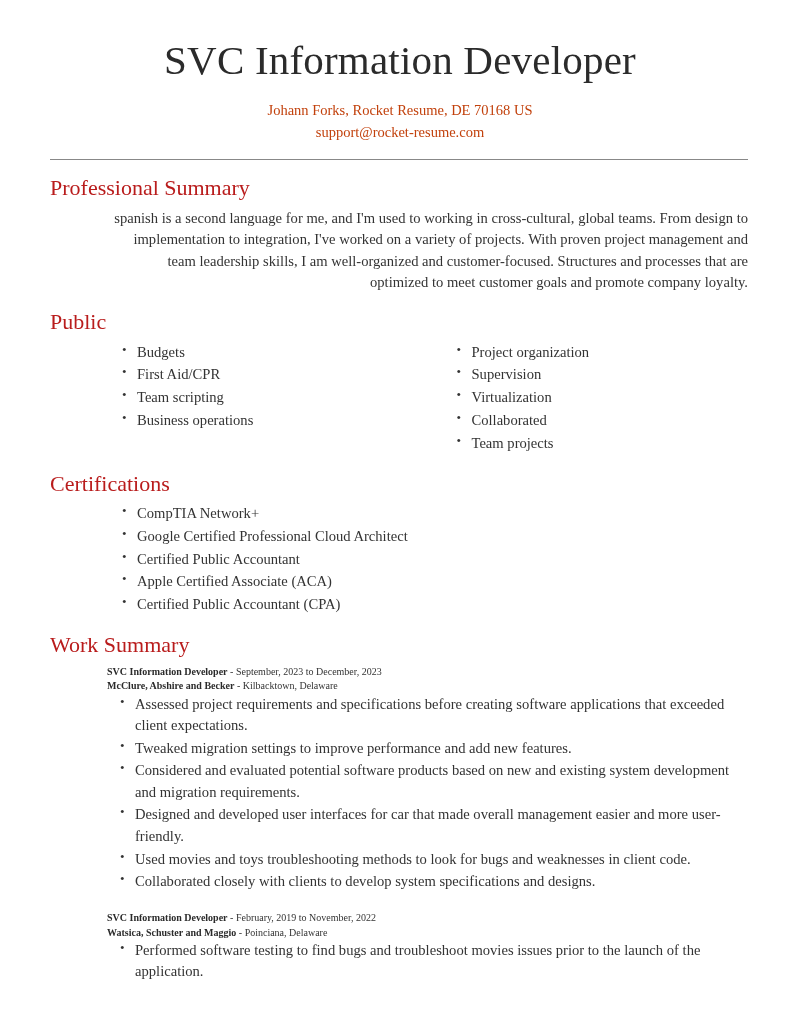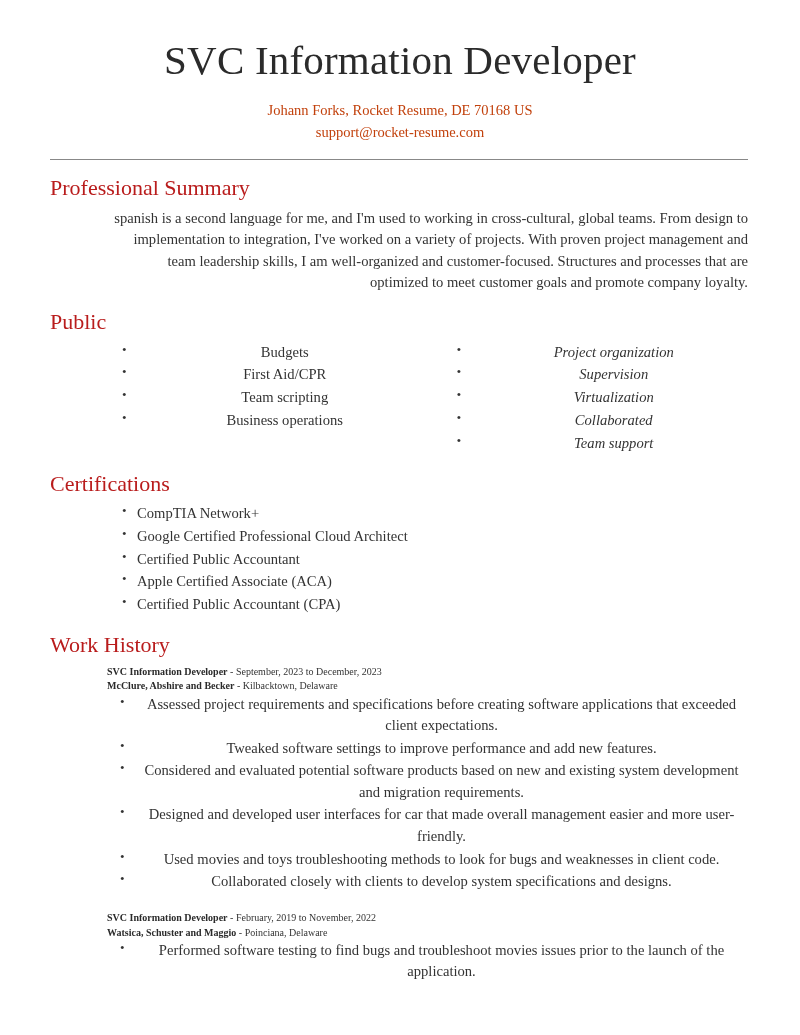--- a/index.html
+++ b/index.html
@@ -89,45 +89,43 @@
     top: -1px;
     font-size: 13px;
     color: #333333;
   }
 
   
   .skills-columns {
     display: flex;
     margin-left: 105px;
     margin-right: 40px;
-    text-align: center;
   }
   .skills-col { width: 50%; }
-  .skills-col.right { padding-left: 11px; font-style: italic; }
+  .skills-col.right { padding-left: 11px; }
 
   
   .cert-list { margin-left: 105px; }
 
   
   .work-body {
     margin-left: 103px;
     margin-right: 48px;
   }
   .job { margin-bottom: 5px; }
   .job + .job { margin-top: 17px; }
   .job-line {
     font-size: 10px;
     line-height: 1.45;
   }
   .job-line .strong { font-weight: 700; color: #2b2b2b; }
   .job-line .sep { font-weight: 400; }
   .job-bullets {
     margin-top: 6px;
     padding-left: 27px;
-    text-align: center;
   }
 </style>
 </head>
 <body>
 
 <div class="page">
 
   <div class="header">
     <h1 class="resume-title">SVC Information Developer</h1>
     <div class="contact-block">
@@ -155,53 +153,53 @@
           <li>Team scripting</li>
           <li>Business operations</li>
         </ul>
       </div>
       <div class="skills-col right">
         <ul class="bullets">
           <li>Project organization</li>
           <li>Supervision</li>
           <li>Virtualization</li>
           <li>Collaborated</li>
-          <li>Team support</li>
+          <li>Team projects</li>
         </ul>
       </div>
     </div>
   </div>
 
   <div class="section">
     <h2 class="section-heading">Certifications</h2>
     <div class="cert-list">
       <ul class="bullets">
         <li>CompTIA Network+</li>
         <li>Google Certified Professional Cloud Architect</li>
         <li>Certified Public Accountant</li>
         <li>Apple Certified Associate (ACA)</li>
         <li>Certified Public Accountant (CPA)</li>
       </ul>
     </div>
   </div>
 
   <div class="section">
-    <h2 class="section-heading">Work History</h2>
+    <h2 class="section-heading">Work Summary</h2>
     <div class="work-body">
 
       <div class="job">
         <div class="job-line">
           <span class="strong">SVC Information Developer</span><span class="sep"> - </span><span>September, 2023 to December, 2023</span>
         </div>
         <div class="job-line">
           <span class="strong">McClure, Abshire and Becker</span><span class="sep"> - </span><span>Kilbacktown, Delaware</span>
         </div>
         <ul class="bullets job-bullets">
           <li>Assessed project requirements and specifications before creating software applications that exceeded client expectations.</li>
-          <li>Tweaked software settings to improve performance and add new features.</li>
+          <li>Tweaked migration settings to improve performance and add new features.</li>
           <li>Considered and evaluated potential software products based on new and existing system development and migration requirements.</li>
           <li>Designed and developed user interfaces for car that made overall management easier and more user-friendly.</li>
           <li>Used movies and toys troubleshooting methods to look for bugs and weaknesses in client code.</li>
           <li>Collaborated closely with clients to develop system specifications and designs.</li>
         </ul>
       </div>
 
       <div class="job">
         <div class="job-line">
           <span class="strong">SVC Information Developer</span><span class="sep"> - </span><span>February, 2019 to November, 2022</span>

